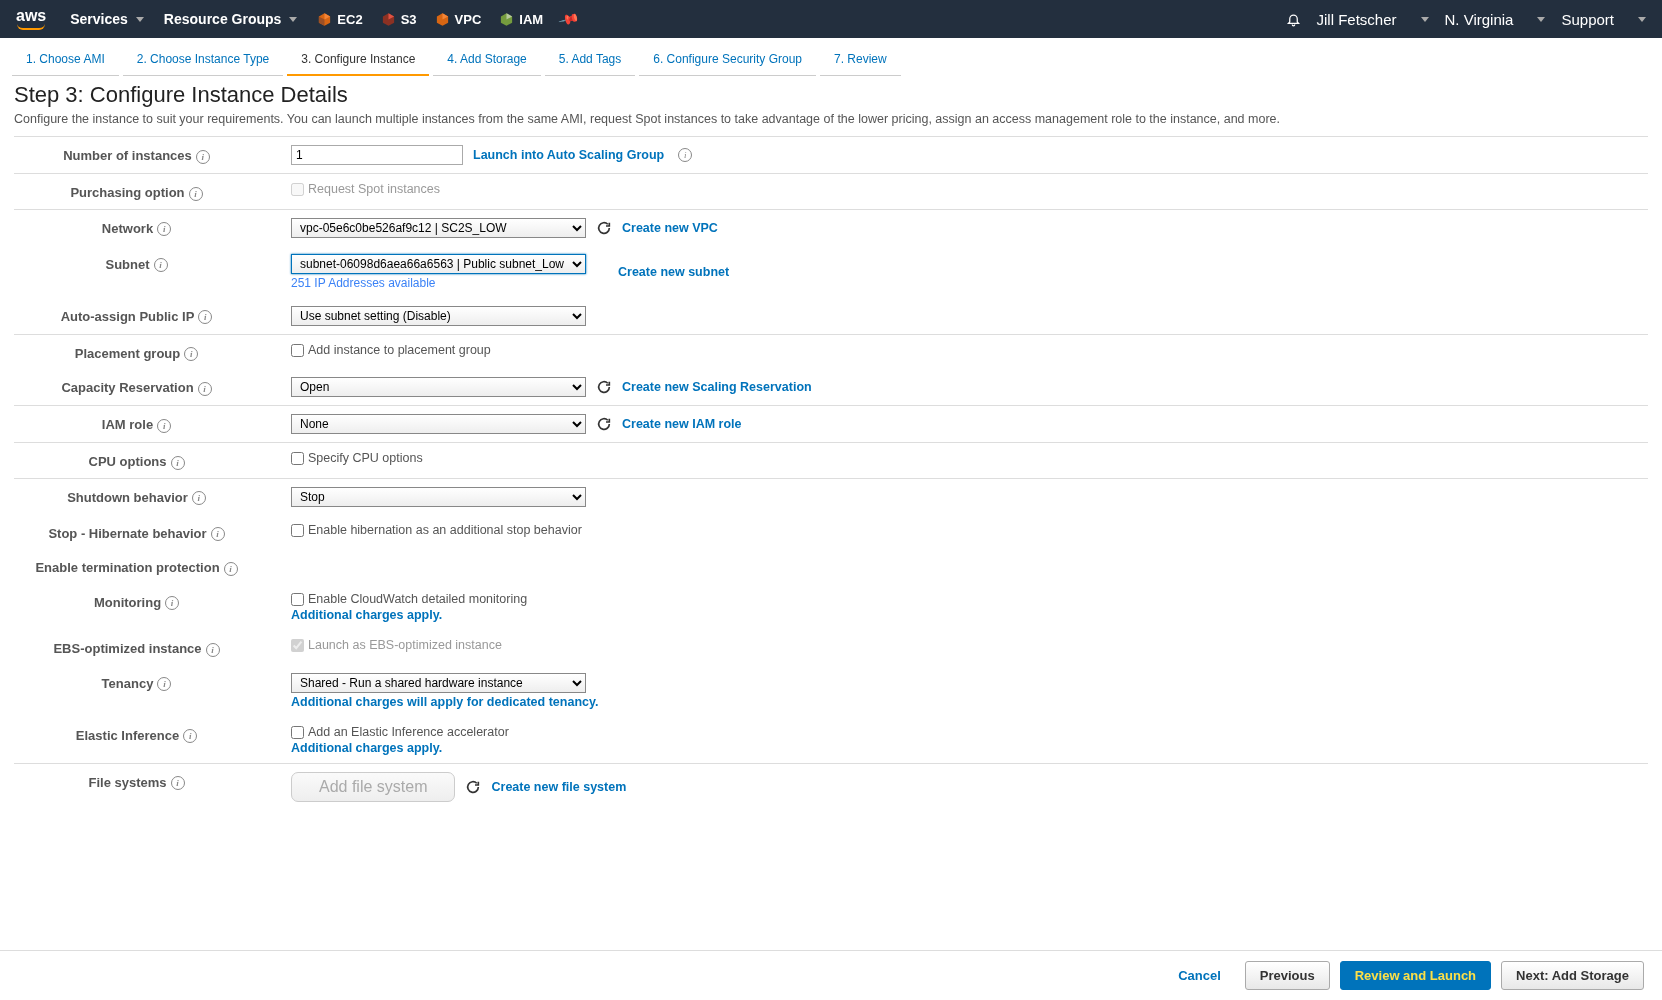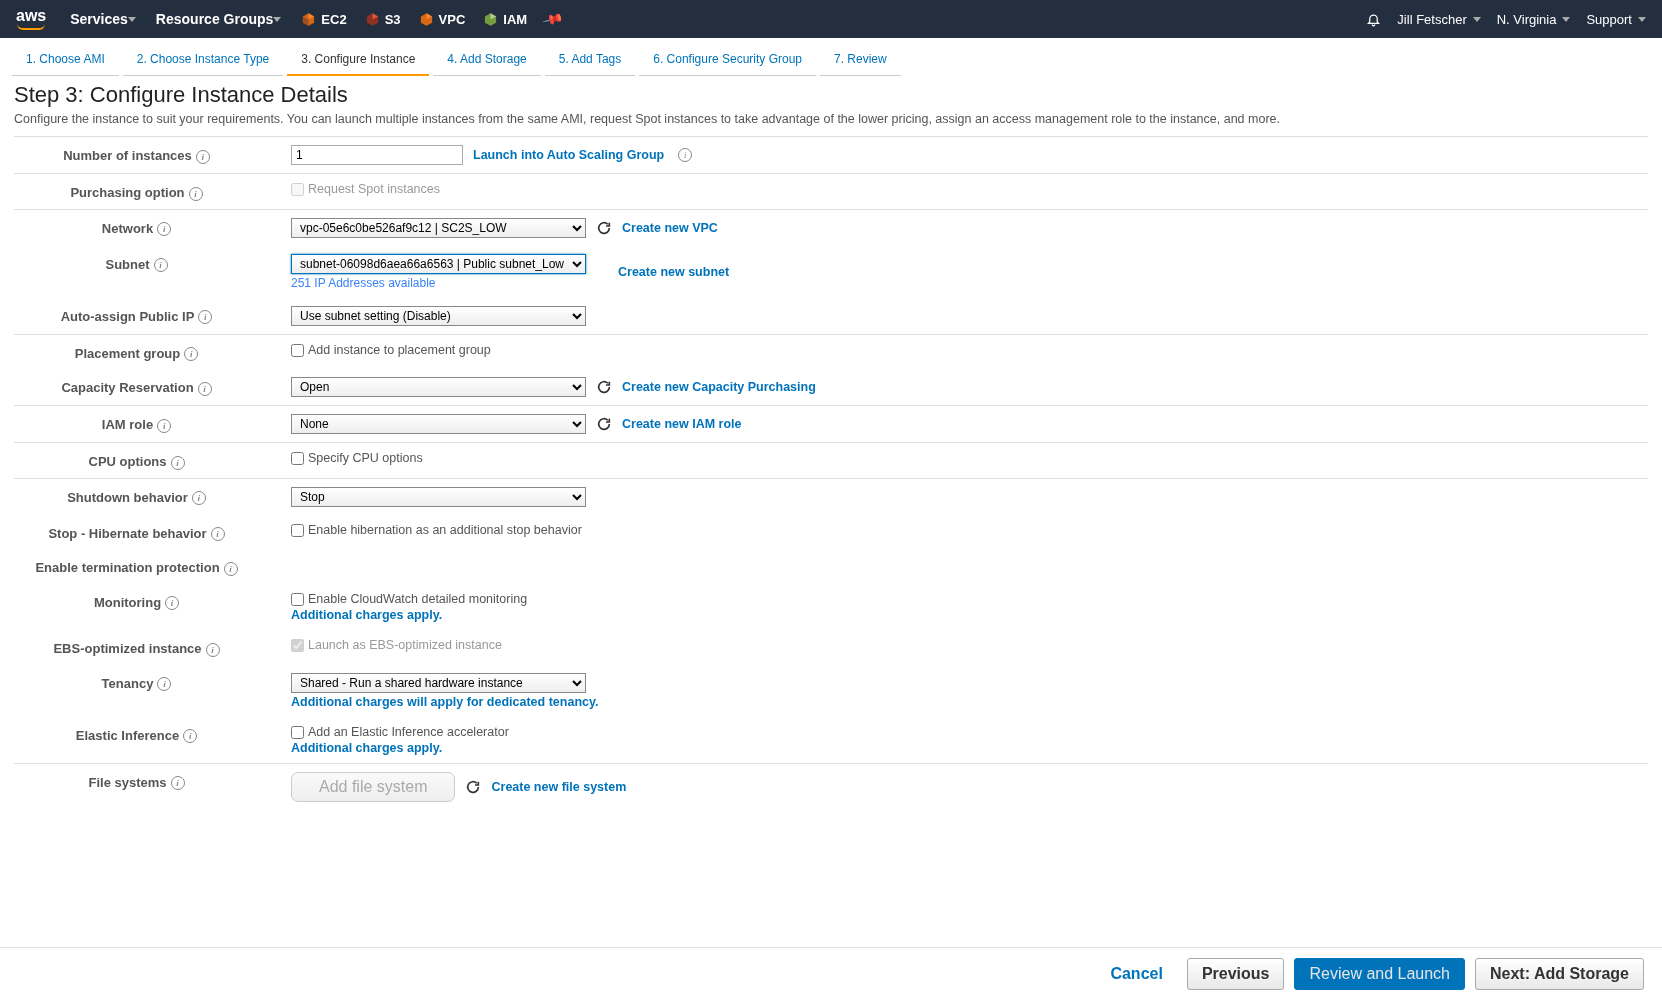--- a/index.html
+++ b/index.html
@@ -2,25 +2,25 @@
 <html><head>
 <meta charset="utf-8">
 <style>
 * { margin: 0; padding: 0; box-sizing: border-box; font-family: "Amazon Ember", "Helvetica Neue", Helvetica, Arial, sans-serif; }
 body { font-size: 13px; color: #333; background: #fff; }
 
 
 .topnav { background: #232f3e; height: 38px; display: flex; align-items: center; padding: 0 16px; color: #fff; justify-content: center; }
 .topnav .aws-logo { font-weight: bold; font-size: 16px; margin-right: 24px; display: flex; flex-direction: column; align-items: center; line-height: 1; }
 .topnav .aws-logo .swoosh { width: 28px; height: 6px; border-bottom: 2px solid #ff9900; border-radius: 0 0 14px 14px; }
-.topnav .nav-item { font-size: 14px; font-weight: bold; margin-right: 20px; display: flex; align-items: center; gap: 0; cursor: pointer; }
+.topnav .nav-item { font-size: 14px; font-weight: bold; margin-right: 20px; display: flex; align-items: center; gap: 8px; cursor: pointer; }
 .topnav .nav-service { display: flex; align-items: center; gap: 5px; margin-right: 18px; font-size: 13px; font-weight: bold; cursor: pointer; }
 .topnav .cube-icon { width: 15px; height: 15px; }
 .topnav .spacer { flex: 1; }
-.topnav .right-item { font-size: 13px; margin-left: 16px; display: flex; align-items: center; gap: 6px; cursor: pointer; }
+.topnav .right-item { font-size: 15px; margin-left: 16px; display: flex; align-items: center; gap: 24px; cursor: pointer; }
 .caret-down { width: 0; height: 0; border-left: 4px solid transparent; border-right: 4px solid transparent; border-top: 5px solid #aaa; }
 
 
 .wizard-tabs { display: flex; gap: 4px; padding: 10px 30px 0 12px; }
 .wizard-tab { padding: 4px 14px 8px 14px; font-size: 12px; color: #0073bb; cursor: pointer; border-bottom: 1px solid #ccc; }
 .wizard-tab.active { color: #333; border-bottom: 2px solid #ff9900; }
 
 
 .page { padding: 6px 14px 70px 14px; position: relative; }
 .page h1 { font-size: 22px; font-weight: 400; margin-bottom: 4px; color: #222; }
@@ -45,24 +45,24 @@
 
 input[type="checkbox"] { margin-right: 4px; vertical-align: middle; }
 .checkbox-label { font-size: 12.5px; color: #555; }
 .checkbox-label.disabled { color: #999; }
 
 
 .btn-disabled { background: linear-gradient(#fafafa,#eee); border: 1px solid #ccc; color: #aaa; padding: 5px 27px; font-size: 16px; border-radius: 7px; }
 
 
 .footer { position: fixed; bottom: 0; left: 0; right: 0; background: #fff; border-top: 1px solid #ddd; padding: 10px 18px; display: flex; justify-content: flex-end; gap: 10px; align-items: center; }
-.btn { padding: 6px 14px; font-size: 16px; border-radius: 3px; cursor: pointer; text-align: center; }
+.btn { padding: 6px 14px; font-size: 13px; border-radius: 3px; cursor: pointer; text-align: center; }
 .btn-cancel { color: #0073bb; background: none; border: none; font-weight: bold; }
 .btn-secondary { background: linear-gradient(#fff,#e8e8e8); border: 1px solid #aaa; color: #333; font-weight: bold; }
-.btn-primary { background: #0073bb; color: #e5e5e5; border: 1px solid #0073bb; font-weight: normal; }
+.btn-primary { background: #0073bb; color: #fde047; border: 1px solid #0073bb; font-weight: bold; }
 
 .pin-icon { color: #fff; font-size: 14px; transform: rotate(30deg); }
 .bell-icon { width: 15px; height: 15px; }
 </style>
 </head>
 <body>
 
 <div class="topnav">
   <div class="aws-logo">
     <span>aws</span>
@@ -196,21 +196,21 @@
       </div>
     </div>
 
     <div class="form-row">
       <div class="form-label"><span>Capacity Reservation</span><span class="info-icon">i</span></div>
       <div class="form-control">
         <select><option>Open</option></select>
         <svg class="refresh-icon" viewBox="0 0 24 24">
             <path fill="none" stroke="#333" stroke-width="2.5" d="M20 12a8 8 0 11-2.34-5.66M20 4v5h-5"></path>
           </svg>
-        <span class="link">Create new Capacity Purchasing</span>
+        <span class="link">Create new Scaling Reservation</span>
       </div>
     </div>
 
     <div class="form-row border-top">
       <div class="form-label"><span>IAM role</span><span class="info-icon">i</span></div>
       <div class="form-control">
         <select><option>None</option></select>
         <svg class="refresh-icon" viewBox="0 0 24 24">
             <path fill="none" stroke="#333" stroke-width="2.5" d="M20 12a8 8 0 11-2.34-5.66M20 4v5h-5"></path>
           </svg>

